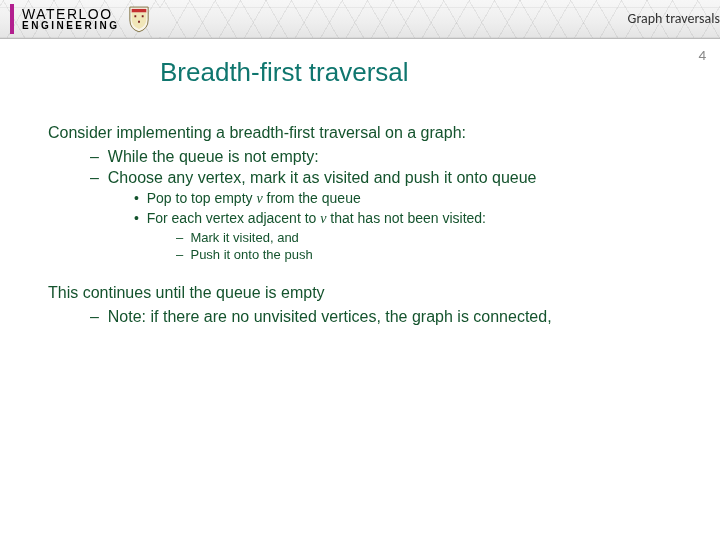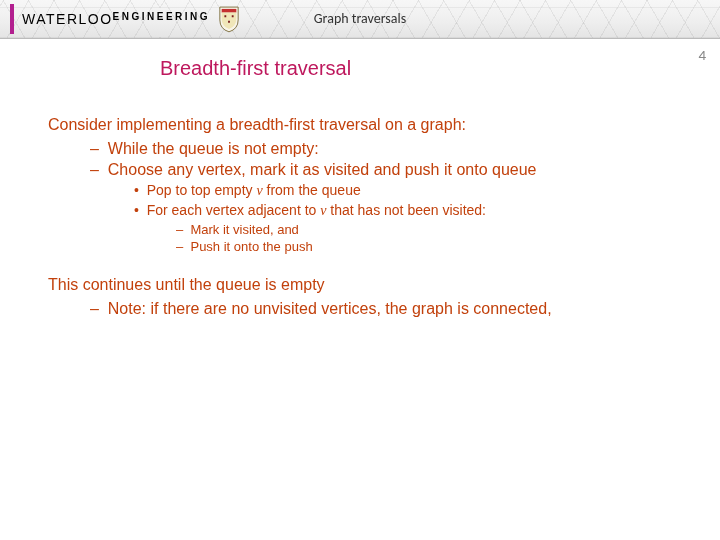--- a/index.html
+++ b/index.html
@@ -33,21 +33,21 @@
     position: absolute;
     left: 10px;
     top: 4px;
     display: flex;
     align-items: center;
     gap: 8px;
     z-index: 2;
   }
   .logo-text {
     display: flex;
-    flex-direction: row;
+    flex-direction: column;
     line-height: 1;
     color: #000;
   }
   .logo-top {
     font-weight: 300;
     font-size: 14px;
     letter-spacing: 1.5px;
   }
   .logo-bottom {
     font-weight: 700;
@@ -61,45 +61,45 @@
   }
   .crest {
     width: 22px;
     height: 28px;
   }
   .header-title {
     position: absolute;
     top: 10px;
     left: 0;
     width: 100%;
-    text-align: center;
+    text-align: right;
     font-family: Calibri, Arial, sans-serif;
     font-size: 14px;
     color: #333;
     z-index: 3;
   }
   .page-num {
     position: absolute;
     right: 14px;
     top: 46px;
     font-size: 15px;
     color: #888;
     font-family: Calibri, Arial, sans-serif;
   }
   .slide-title {
-    font-size: 20px;
+    font-size: 26px;
     font-family: Arial, sans-serif;
-    color: #be185d;
+    color: #0f766e;
     margin: 18px 0 0 160px;
     font-weight: 400;
   }
   .content {
     margin: 36px 48px 0 48px;
     font-size: 16px;
-    color: #c2410c;
+    color: #14532d;
   }
   .lvl0 {
     margin: 0 0 6px 0;
   }
   .lvl1 {
     margin: 0 0 3px 42px;
     text-indent: -18px;
     padding-left: 18px;
   }
   .lvl1::before {

